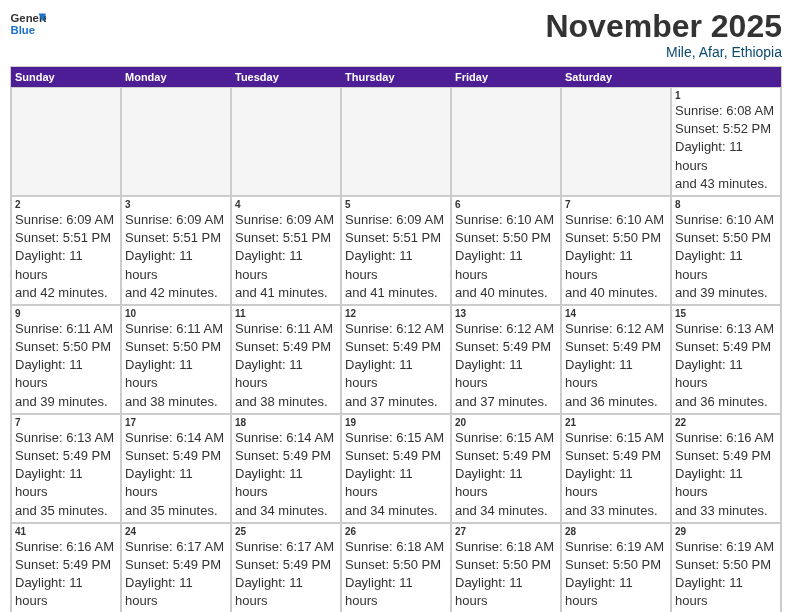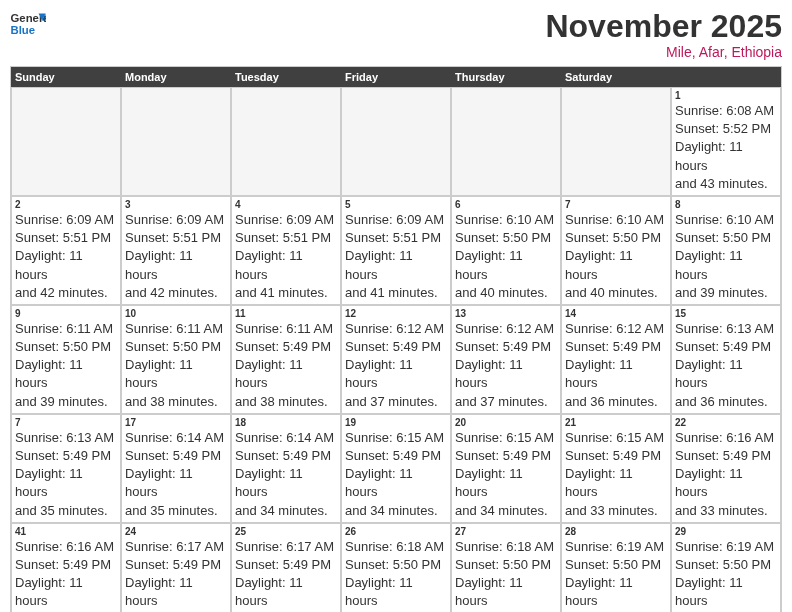--- a/index.html
+++ b/index.html
@@ -36,33 +36,33 @@
       text-align: right;
     }
     .month-title {
       font-size: 32px;
       font-weight: bold;
       color: #333;
       line-height: 1;
     }
     .location {
       font-size: 14px;
-      color: #be185d;
+      color: #0c4a6e;
       margin-top: 2px;
     }
     .calendar {
       flex: 1;
       display: flex;
       flex-direction: column;
       border: 1px solid #ccc;
     }
     .day-headers {
       display: grid;
       grid-template-columns: repeat(7, 1fr);
-      background: #404040;
+      background: #4c1d95;
     }
     .day-header {
       color: #fff;
       font-size: 11px;
       font-weight: bold;
       padding: 4px 4px;
       text-align: left;
     }
     .calendar-grid {
       display: grid;
@@ -131,22 +131,22 @@
       <div class="month-title">November 2025</div>
       <div class="location">Mile, Afar, Ethiopia</div>
     </div>
   </div>
 
   <div class="calendar">
     <div class="day-headers">
     <div class="day-header">Sunday</div>
         <div class="day-header">Monday</div>
         <div class="day-header">Tuesday</div>
+        <div class="day-header">Thursday</div>
         <div class="day-header">Friday</div>
-        <div class="day-header">Thursday</div>
         <div class="day-header">Saturday</div>
       </div>
     <div class="calendar-grid">
     <div class="day-cell empty"></div>
         <div class="day-cell empty"></div>
         <div class="day-cell empty"></div>
         <div class="day-cell empty"></div>
         <div class="day-cell empty"></div>
         <div class="day-cell empty"></div>
         <div class="day-cell">

